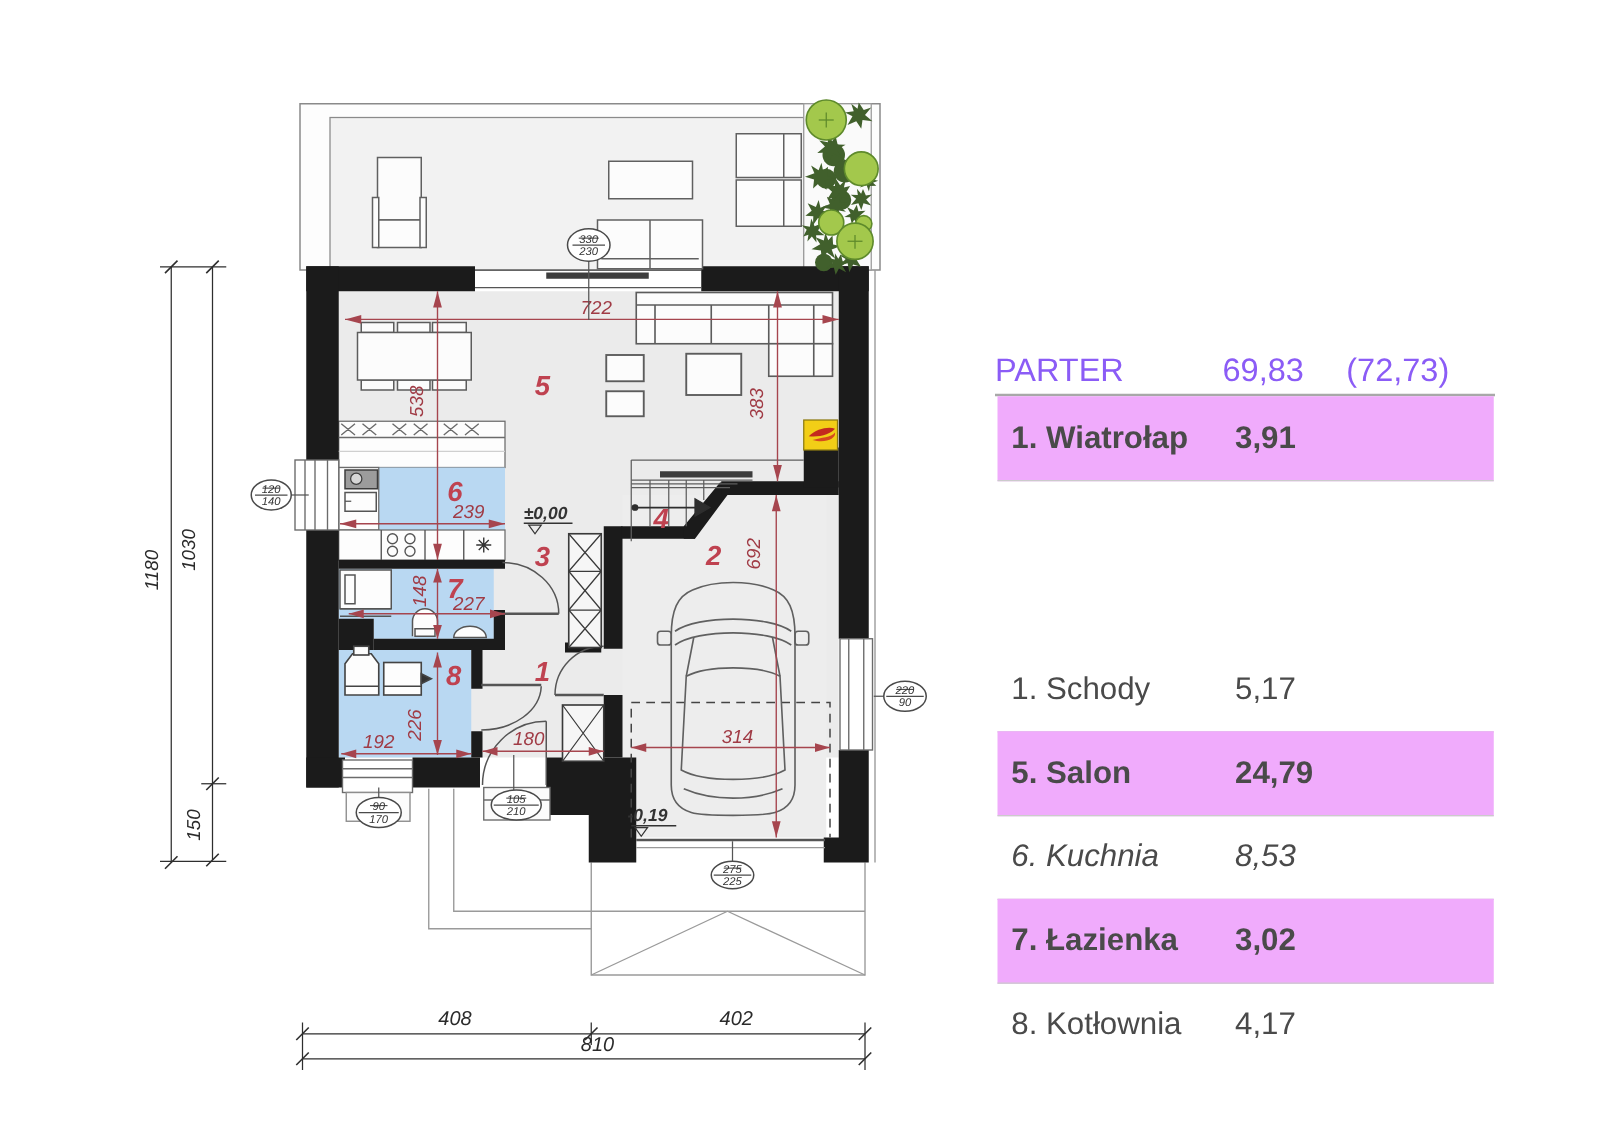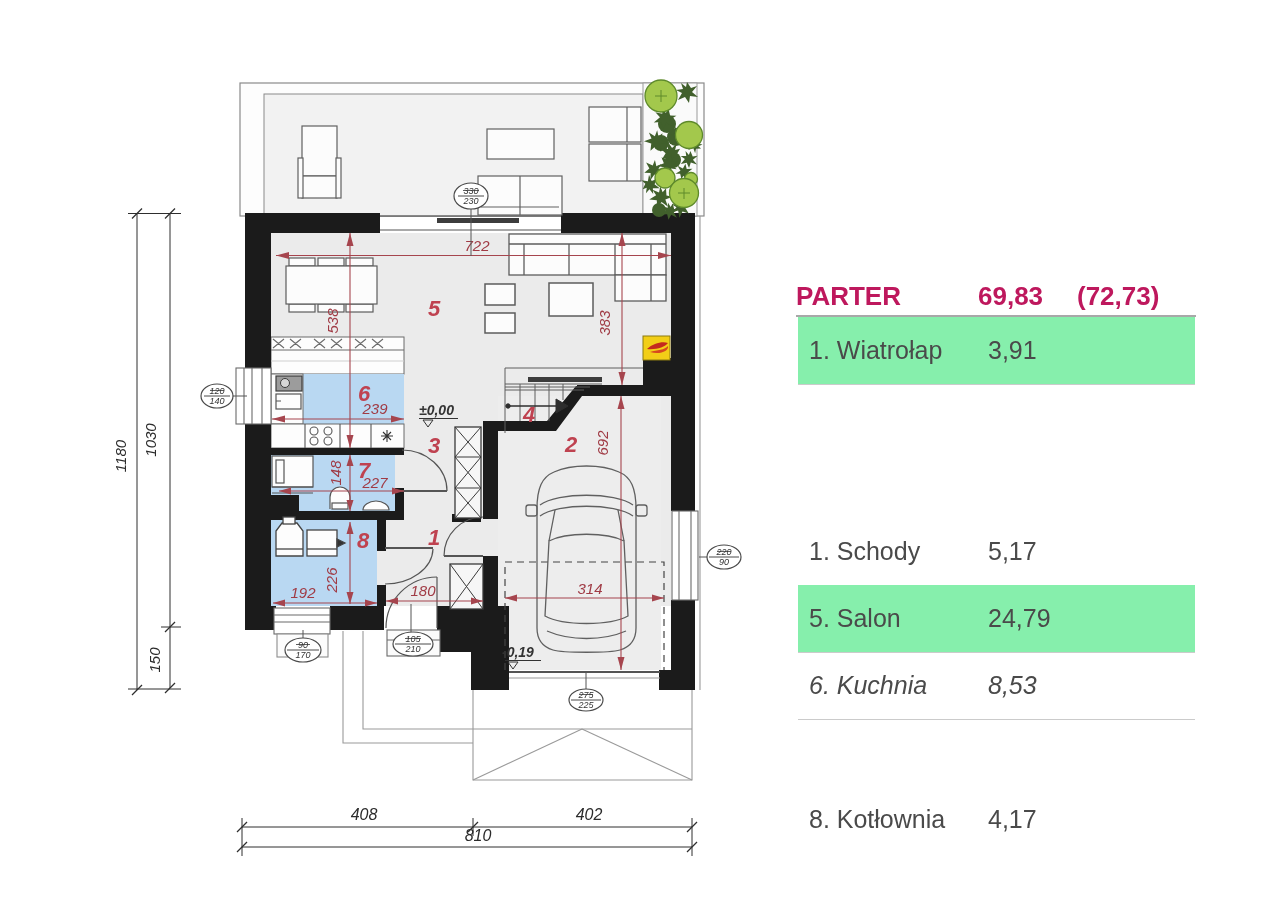--- a/index.html
+++ b/index.html
@@ -2,21 +2,21 @@
 <html><head>
 <meta charset="utf-8">
 <style>
 html,body{margin:0;padding:0;background:#ffffff;font-family:"Liberation Sans",sans-serif;}
 #page{position:relative;width:1280px;height:904px;overflow:hidden;background:#fff;}
 #plan{position:absolute;left:0;top:0;}
 .trow{position:absolute;left:798px;width:397px;height:67px;font-size:25px;color:#4a4a4a;line-height:66px;border-bottom:1px solid #cbcbcb;white-space:nowrap;}
 .trow .n{position:absolute;left:11px;}
 .trow .v{position:absolute;left:190px;}
 .trow .x{position:absolute;left:292px;}
-.odd{background:#86efac;}
+.odd{background:#f0abfc;font-weight:bold;}
 </style>
 </head>
 <body>
 <div id="page">
 <svg id="plan" width="1280" height="904" viewBox="0 0 1280 904">
 
 <g>
 
 <rect x="240" y="83" width="464" height="133" fill="#fdfdfd" stroke="#8a8a8a" stroke-width="1.2"></rect>
 
@@ -545,21 +545,21 @@
 <g>
 <line x1="586" y1="689" x2="586" y2="673" stroke="#555" stroke-width="1"></line>
 <ellipse cx="586" cy="700" rx="17" ry="11" fill="#fff" stroke="#4a4a4a" stroke-width="1.2"></ellipse>
 <line x1="571" y1="700" x2="601" y2="700" stroke="#4a4a4a" stroke-width="1"></line>
 <text x="586" y="698" font-size="9" fill="#333" text-anchor="middle" font-style="italic">275</text>
 <text x="586" y="708" font-size="9" fill="#333" text-anchor="middle" font-style="italic">225</text>
 <line x1="579" y1="694.5" x2="593" y2="694.5" stroke="#333" stroke-width="0.8"></line>
 </g>
 </svg>
 
-<div style="position:absolute;left:796px;top:281px;width:400px;height:34px;font-size:26px;font-weight:bold;color:#be185d;border-bottom:2px solid #a8a8a8;">
+<div style="position:absolute;left:796px;top:281px;width:400px;height:34px;font-size:26px;font-weight:normal;color:#8b5cf6;border-bottom:2px solid #a8a8a8;">
 <span style="position:absolute;left:0px;">PARTER</span>
 <span style="position:absolute;left:182px;">69,83</span>
 <span style="position:absolute;left:281px;">(72,73)</span>
 </div>
 
 <div class="trow odd" style="top:317px;">
       <span class="n">1. Wiatrołap</span>
       <span class="v">3,91</span>
     </div>
 
@@ -573,18 +573,22 @@
 <div class="trow odd" style="top:585px;">
       <span class="n">5. Salon</span>
       <span class="v">24,79</span>
     </div>
 
 <div class="trow" style="top:652px;font-style:italic;">
       <span class="n">6. Kuchnia</span>
       <span class="v">8,53</span>
     </div>
 
+<div class="trow odd" style="top:719px;">
+      <span class="n">7. Łazienka</span>
+      <span class="v">3,02</span>
+    </div>
 
 <div class="trow" style="top:786px;border-bottom:none;">
       <span class="n">8. Kotłownia</span>
       <span class="v">4,17</span>
     </div>
 </div>
 
 </body></html>

